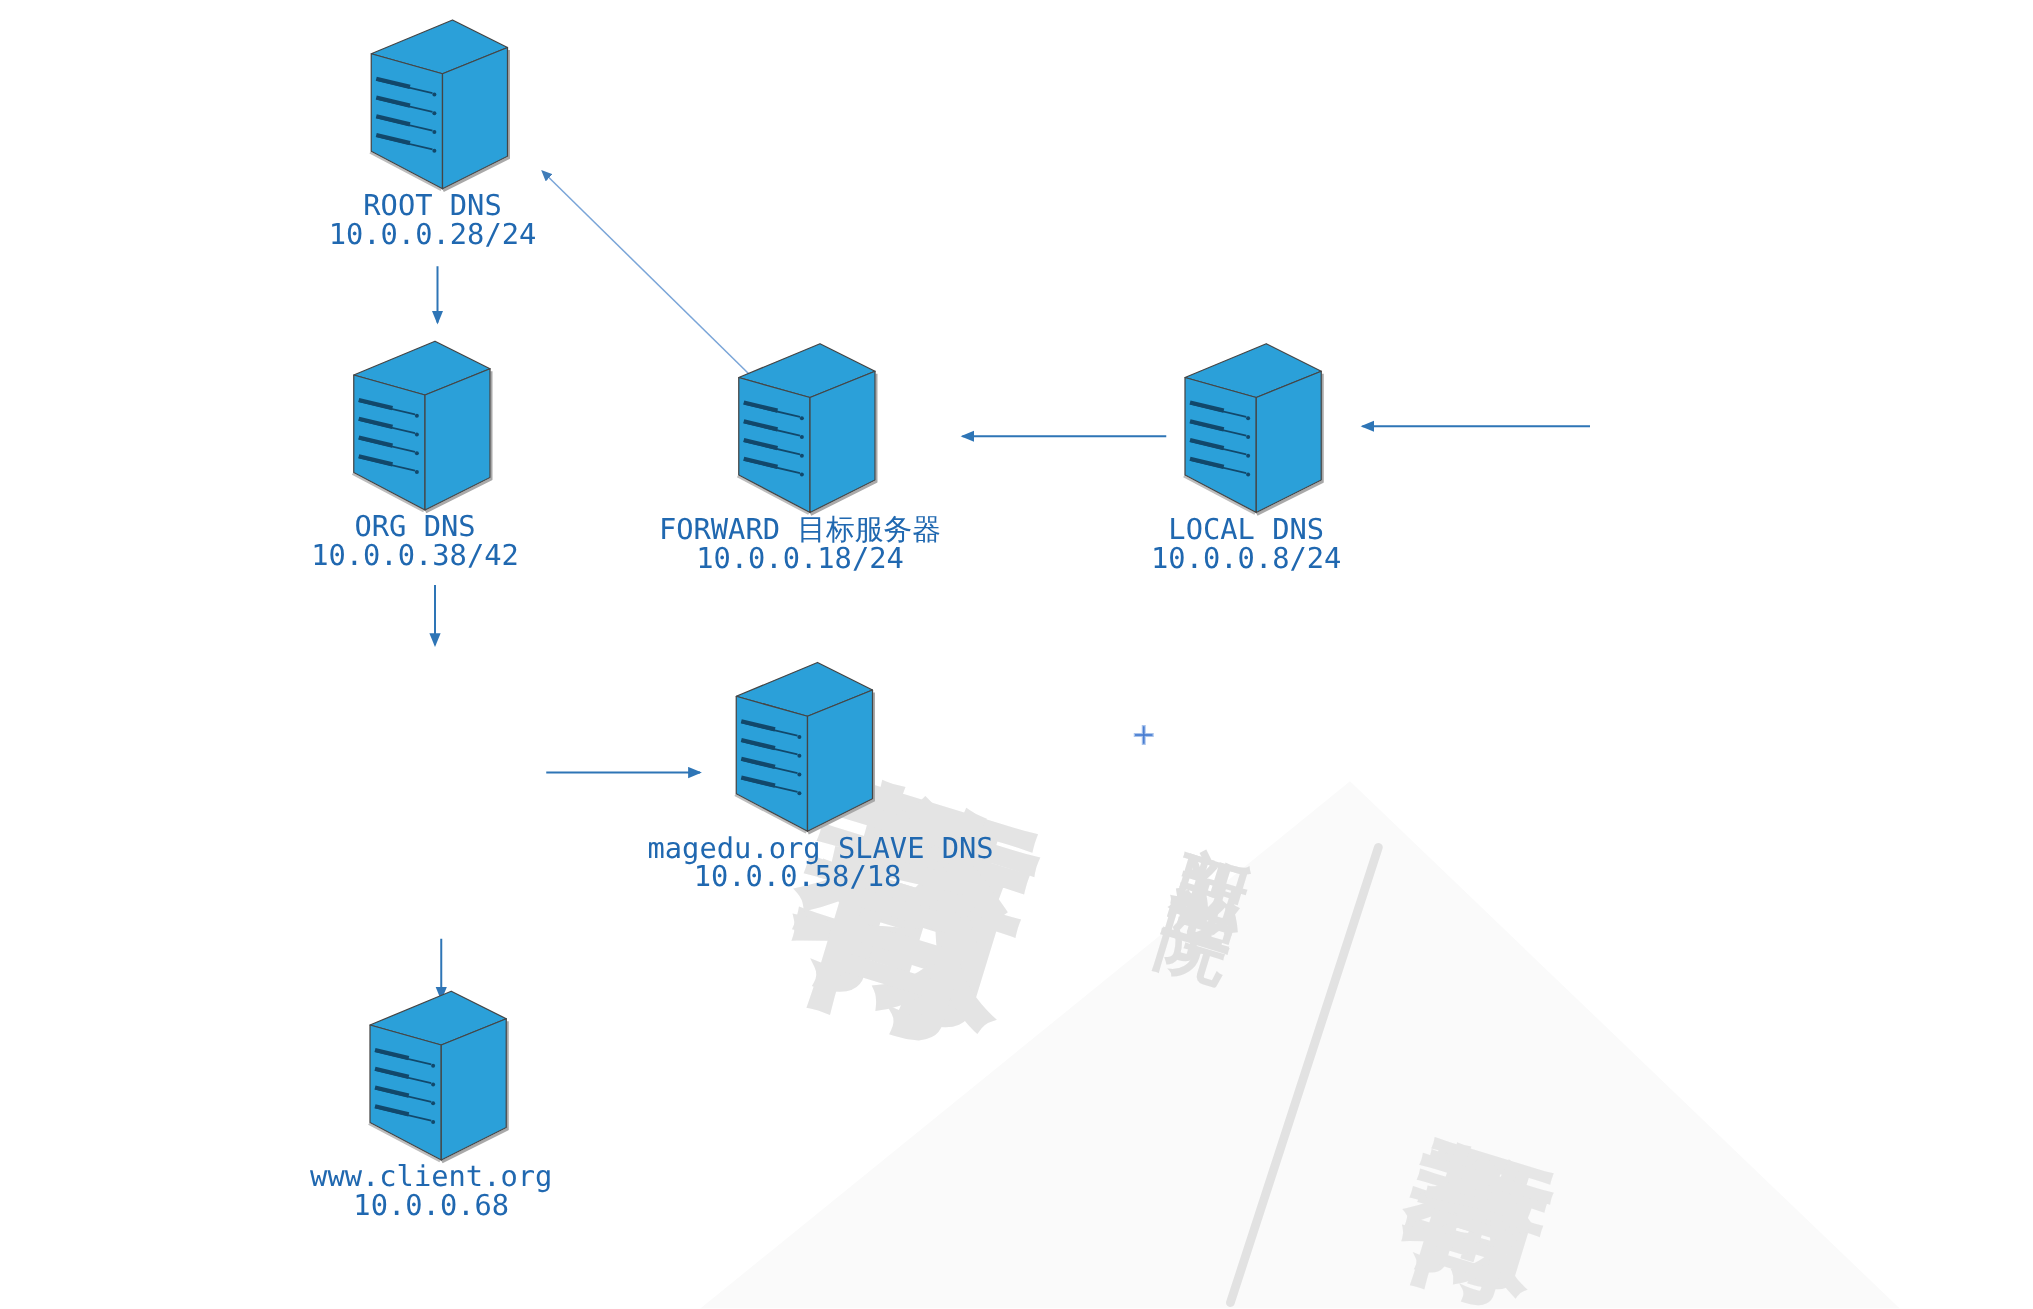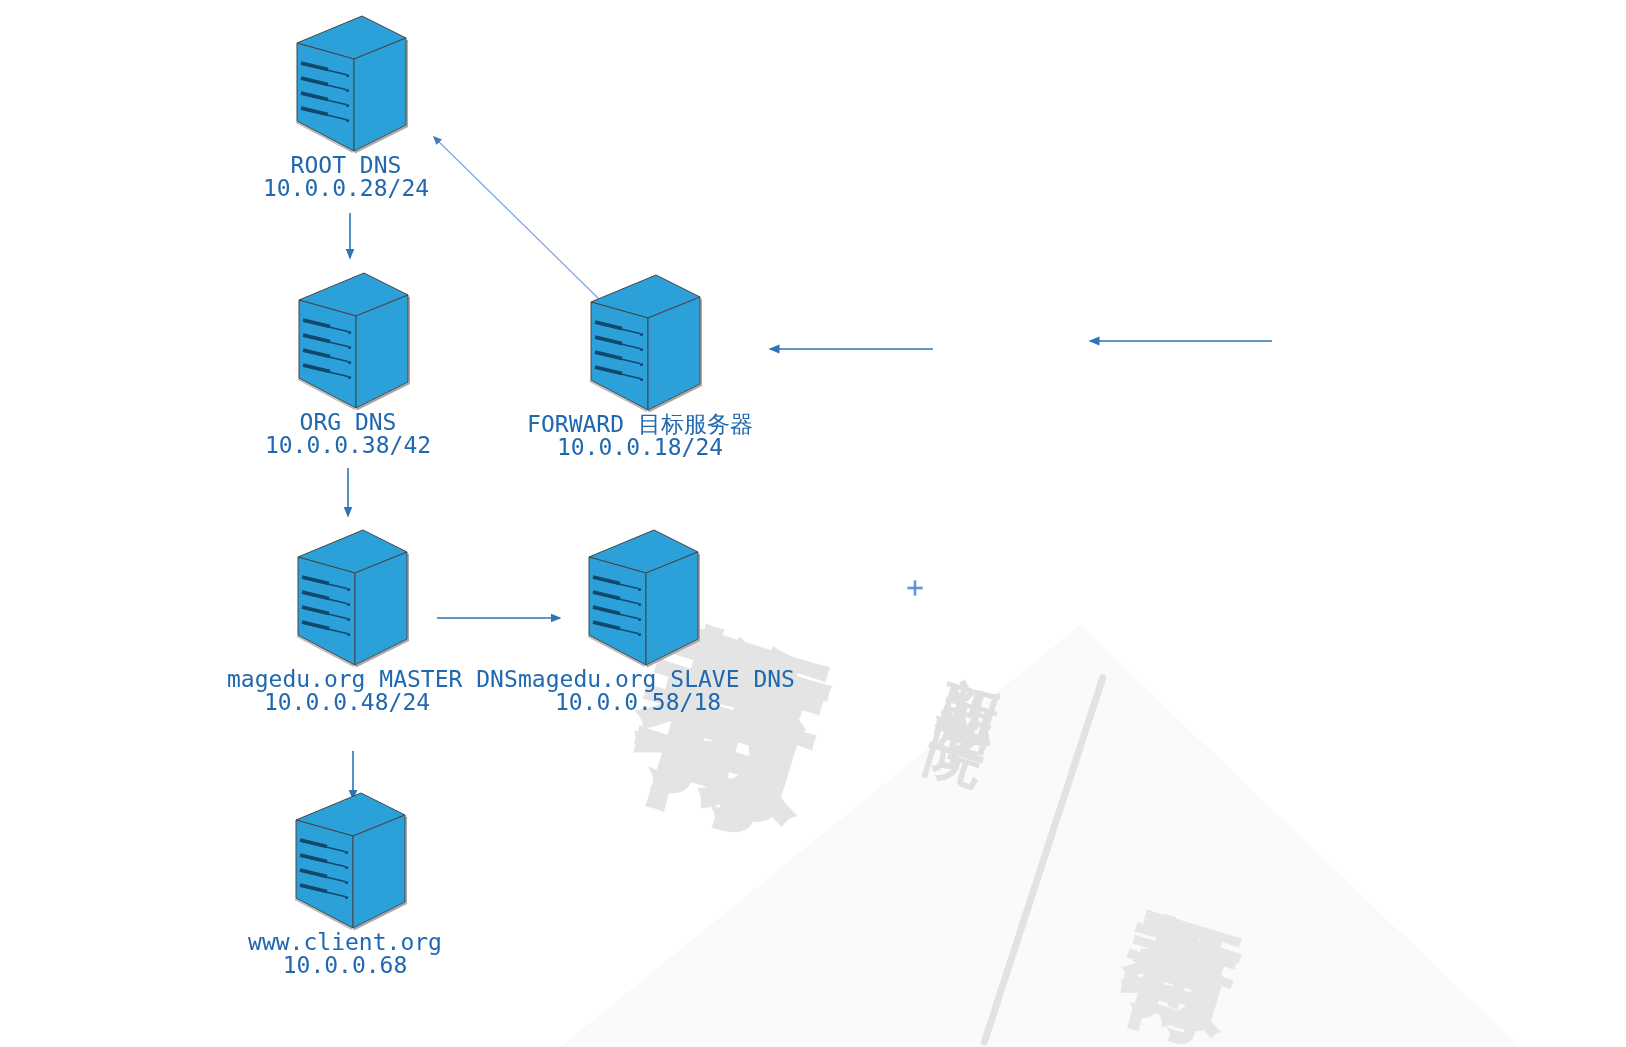--- a/index.html
+++ b/index.html
@@ -105,45 +105,45 @@
   </svg>
 
   <div class="node" style="left:226px;top:13px">
     <svg width="124" height="141">
         <use href="#sym-server"></use>
       </svg>
     <div class="nlabel">ROOT DNS</div>
     <div class="nlabel">10.0.0.28/24</div>
   </div>
 
-  <div class="node" style="left:228px;top:270px">
+  <div class="node" style="left:212px;top:270px">
     <svg width="124" height="141">
         <use href="#sym-server"></use>
       </svg>
     <div class="nlabel">ORG DNS</div>
     <div class="nlabel">10.0.0.38/42</div>
   </div>
 
   <div class="node" style="left:520px;top:272px">
     <svg width="124" height="141">
         <use href="#sym-server"></use>
       </svg>
     <div class="nlabel">FORWARD 目标服务器</div>
     <div class="nlabel">10.0.0.18/24</div>
   </div>
 
-
-
-  <div class="node" style="left:227px;top:527px">
+  <div class="node" style="left:877px;top:272px">
     <svg width="124" height="141">
         <use href="#sym-server"></use>
       </svg>
-    <div class="nlabel">magedu.org MASTER DNS</div>
-    <div class="nlabel">10.0.0.48/24</div>
+    <div class="nlabel">LOCAL DNS</div>
+    <div class="nlabel">10.0.0.8/24</div>
   </div>
+
+
 
   <div class="node" style="left:518px;top:527px">
     <svg width="124" height="141">
         <use href="#sym-server"></use>
       </svg>
     <div class="nlabel">magedu.org SLAVE DNS</div>
     <div class="nlabel">10.0.0.58/18</div>
   </div>
 
   <div class="node" style="left:225px;top:790px">

